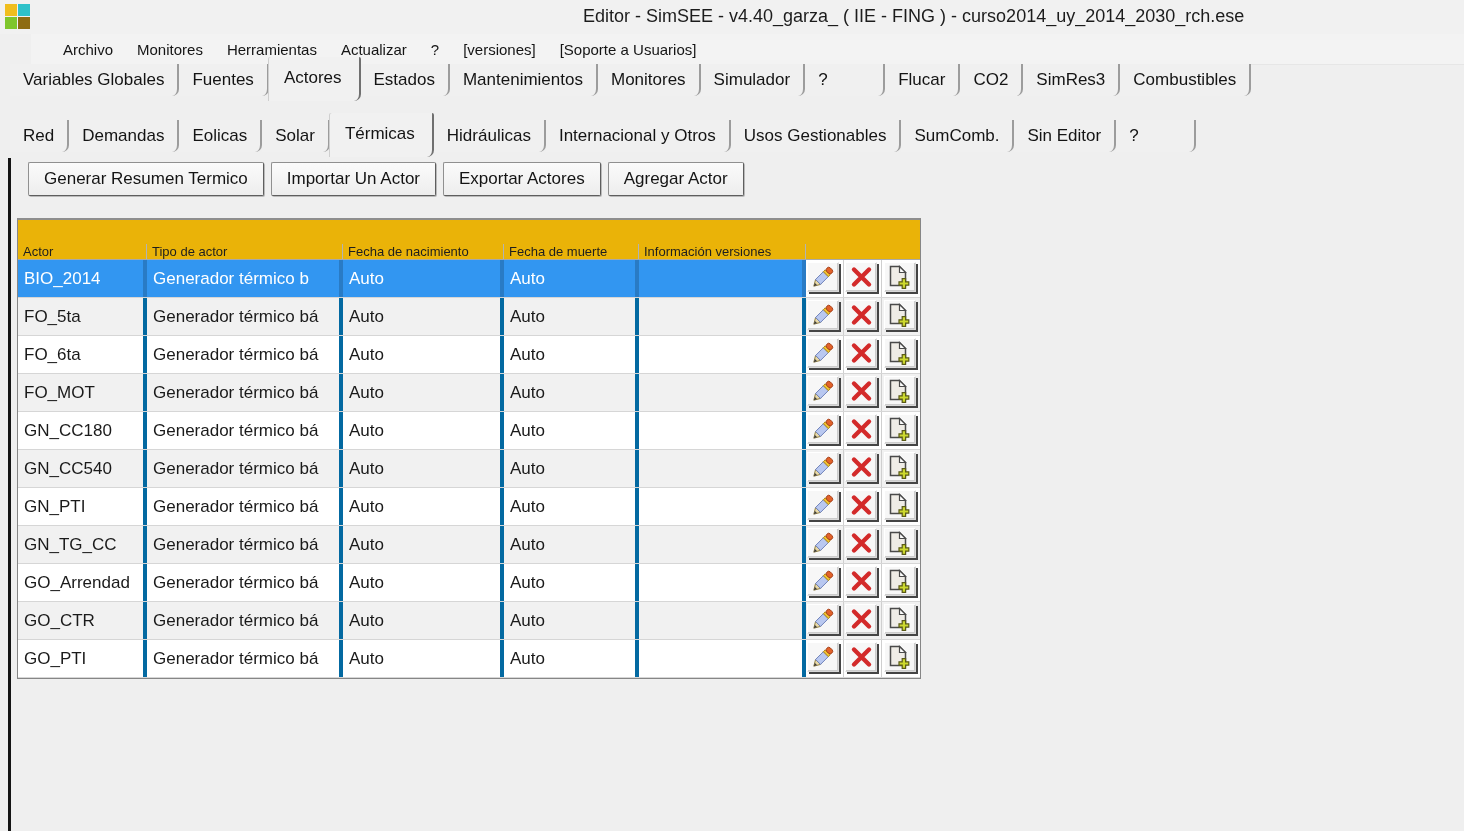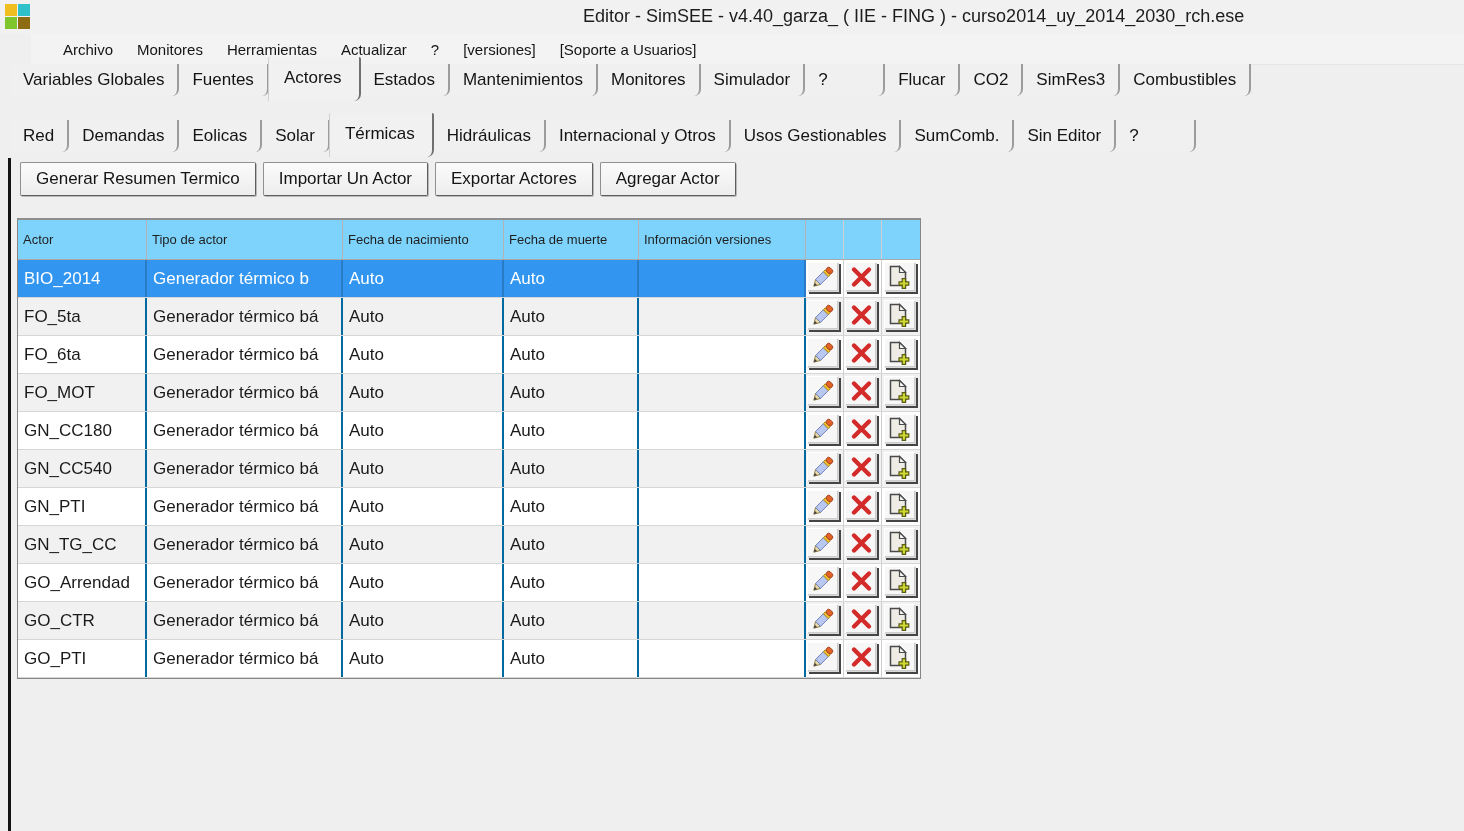--- a/index.html
+++ b/index.html
@@ -31,40 +31,40 @@
   }
   .tab.active{
     height:44px;line-height:42px;margin-top:-7px;padding:0 17px 0 15px;
     background:#f1f1f1;border-right:2px solid #707070;border-radius:2px 2px 7px 0;
     z-index:3;box-shadow:-1px 0 0 #cfcfcf;
   }
   .tab.tab-wide{min-width:52px;}
   
   .panel-line{position:absolute;left:8px;top:158px;bottom:0;width:3px;background:#141414;}
   
-  .toolbar{position:absolute;top:162px;left:20px;display:flex;}
+  .toolbar{position:absolute;top:162px;left:28px;display:flex;}
   .tbtn{
     height:34px;padding:0 15px;margin-right:7px;font-size:17px;color:#141414;
     background:linear-gradient(#fbfbfb,#ededed);
     border:1px solid #909090;border-right-color:#5e5e5e;border-bottom-color:#5e5e5e;
     border-radius:2px;display:flex;align-items:center;cursor:default;white-space:nowrap;
     box-shadow:1px 1px 0 rgba(0,0,0,0.22);
   }
   
   .tablewrap{
     position:absolute;top:218px;left:17px;width:902px;
     border:1px solid #868686;border-top:2px solid #8e8e8e;background:#fff;
   }
-  .thead{display:flex;height:39px;background:#7dd3fc;border-bottom:1px solid #a9a9a9;}
+  .thead{display:flex;height:39px;background:#eab308;border-bottom:1px solid #a9a9a9;align-items:flex-end;}
   .th{font-size:13px;color:#1e1e1e;display:flex;align-items:center;padding:0 5px;
       border-right:1px solid #b3b3b3;box-sizing:border-box;white-space:nowrap;overflow:hidden;}
   .row{display:flex;height:37px;border-bottom:1px solid #d6d6d6;background:#fff;}
   .row:nth-child(even){background:#f1f1f1;}
   .td{font-size:17px;display:flex;align-items:center;padding:0 0 0 6px;
-      border-right:2px solid #0369a1;box-sizing:border-box;white-space:nowrap;overflow:hidden;text-align:right;}
+      border-right:4px solid #0369a1;box-sizing:border-box;white-space:nowrap;overflow:hidden;text-align:right;}
   .td.sel{background:#3296f1;color:#ffffff;border-right-color:rgba(0,0,0,0.18);}
   .c0{width:129px;}.c1{width:196px;}.c2{width:161px;}.c3{width:135px;}
   .c4{flex:1;}
   .ci{width:38px;display:flex;align-items:center;justify-content:center;
       border-right:1px solid #cfcfcf;box-sizing:border-box;}
   .ci:last-child{border-right:none;}
   .th.c4{flex:1;}
   .ibtn{
     width:32px;height:30px;display:flex;align-items:center;justify-content:center;
     background:#f7f7f7;border:1px solid #d9d9d9;border-top-color:#ffffff;border-left-color:#ffffff;

